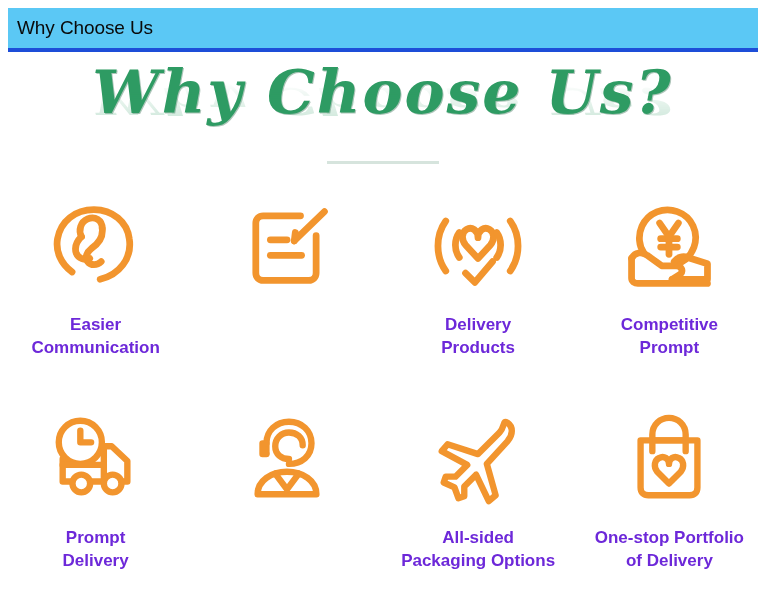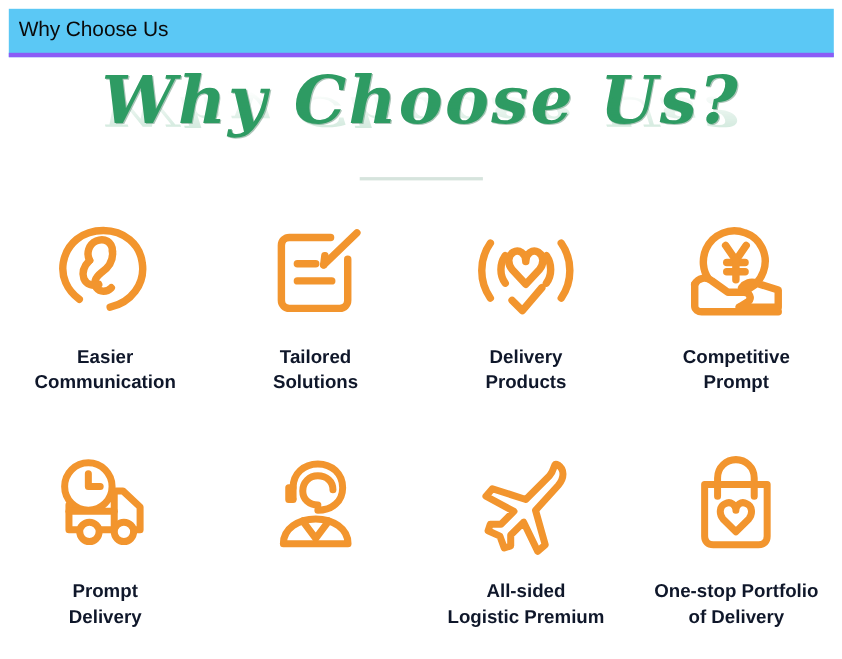--- a/index.html
+++ b/index.html
@@ -16,21 +16,21 @@
   }
 
   
   .titlebar {
     position: absolute;
     left: 8px;
     top: 8px;
     width: 750px;
     height: 44px;
     background: #5bc8f5;
-    border-bottom: 4px solid #8b5cf6;
+    border-bottom: 4px solid #1d4ed8;
     box-sizing: border-box;
     display: flex;
     align-items: center;
   }
   .titlebar-text {
     font-family: "Liberation Sans", sans-serif;
     font-size: 19px;
     color: #0a0a0a;
     letter-spacing: -0.1px;
     padding-left: 9px;
@@ -127,21 +127,21 @@
     width: 100%;
     height: 100%;
     display: block;
   }
   .cell-label {
     margin-top: 15px;
     font-family: "Liberation Sans", sans-serif;
     font-weight: bold;
     font-size: 17px;
     line-height: 23px;
-    color: #0f172a;
+    color: #6d28d9;
     text-align: center;
     white-space: pre-line;
   }
   .row2 .cell-icon { height: 98px; }
   .row2 .cell-label { margin-top: 18px; }
 </style>
 </head>
 <body>
 
 <div class="titlebar">
@@ -174,22 +174,20 @@
     <div class="cell">
       <div class="cell-icon">
         <svg viewBox="0 0 100 100" fill="none" stroke="#f2952e" stroke-width="6.5" stroke-linecap="round" stroke-linejoin="round">
           <path d="M63 21 H27 C23 21 20 24 20 28 V76 C20 80 23 83 27 83 H71 C75 83 78 80 78 76 V40"></path>
           <path d="M34 44 H50"></path>
           <path d="M34 59 H64"></path>
           <path d="M57 45 L86 17"></path>
           <path d="M57 45 L58 37"></path>
         </svg>
       </div>
-      <div class="cell-label">Tailored
-Solutions</div>
     </div>
 
     <div class="cell">
       <div class="cell-icon">
         <svg viewBox="0 0 100 100" fill="none" stroke="#f2952e" stroke-width="6.5" stroke-linecap="round" stroke-linejoin="round">
           <path d="M50 42 C50 35 44 31 39 34 C34 37 34 44 38 49 L50 62 L62 49 C66 44 66 37 61 34 C56 31 50 35 50 42 Z"></path>
           <path d="M32 37 C27 44 27 54 32 61"></path>
           <path d="M68 37 C73 44 73 54 68 61"></path>
           <path d="M19 26 C9 40 9 60 19 74"></path>
           <path d="M81 26 C91 40 91 60 81 74"></path>
@@ -245,21 +243,21 @@
       </div>
     </div>
 
     <div class="cell row2">
       <div class="cell-icon">
         <svg viewBox="0 0 100 100" fill="none" stroke="#f2952e" stroke-width="6.5" stroke-linecap="round" stroke-linejoin="round">
           <path d="M80 13 C86 17 86 25 80 32 L59 55 L68 87 L61 93 L48 66 L36 78 L36 88 L30 90 L26 79 L15 74 L17 68 H27 L39 56 L13 42 L19 35 L50 45 L72 23 C78 16 75 10 80 13 Z"></path>
         </svg>
       </div>
       <div class="cell-label">All-sided
-Logistic Premium</div>
+Packaging Options</div>
     </div>
 
     <div class="cell row2">
       <div class="cell-icon">
         <svg viewBox="0 0 100 100" fill="none" stroke="#f2952e" stroke-width="6.5" stroke-linecap="round" stroke-linejoin="round">
           <path d="M21 31 H79 V79 C79 84 76 87 71 87 H29 C24 87 21 84 21 79 Z"></path>
           <path d="M33 42 V25 C33 15 41 8 50 8 C59 8 67 15 67 25 V42"></path>
           <path d="M36 31 H64"></path>
           <path d="M50 75 L38 63 C34 58 35 51 40 49 C45 46 50 50 50 55 C50 50 55 46 60 49 C65 51 66 58 62 63 Z"></path>
         </svg>

